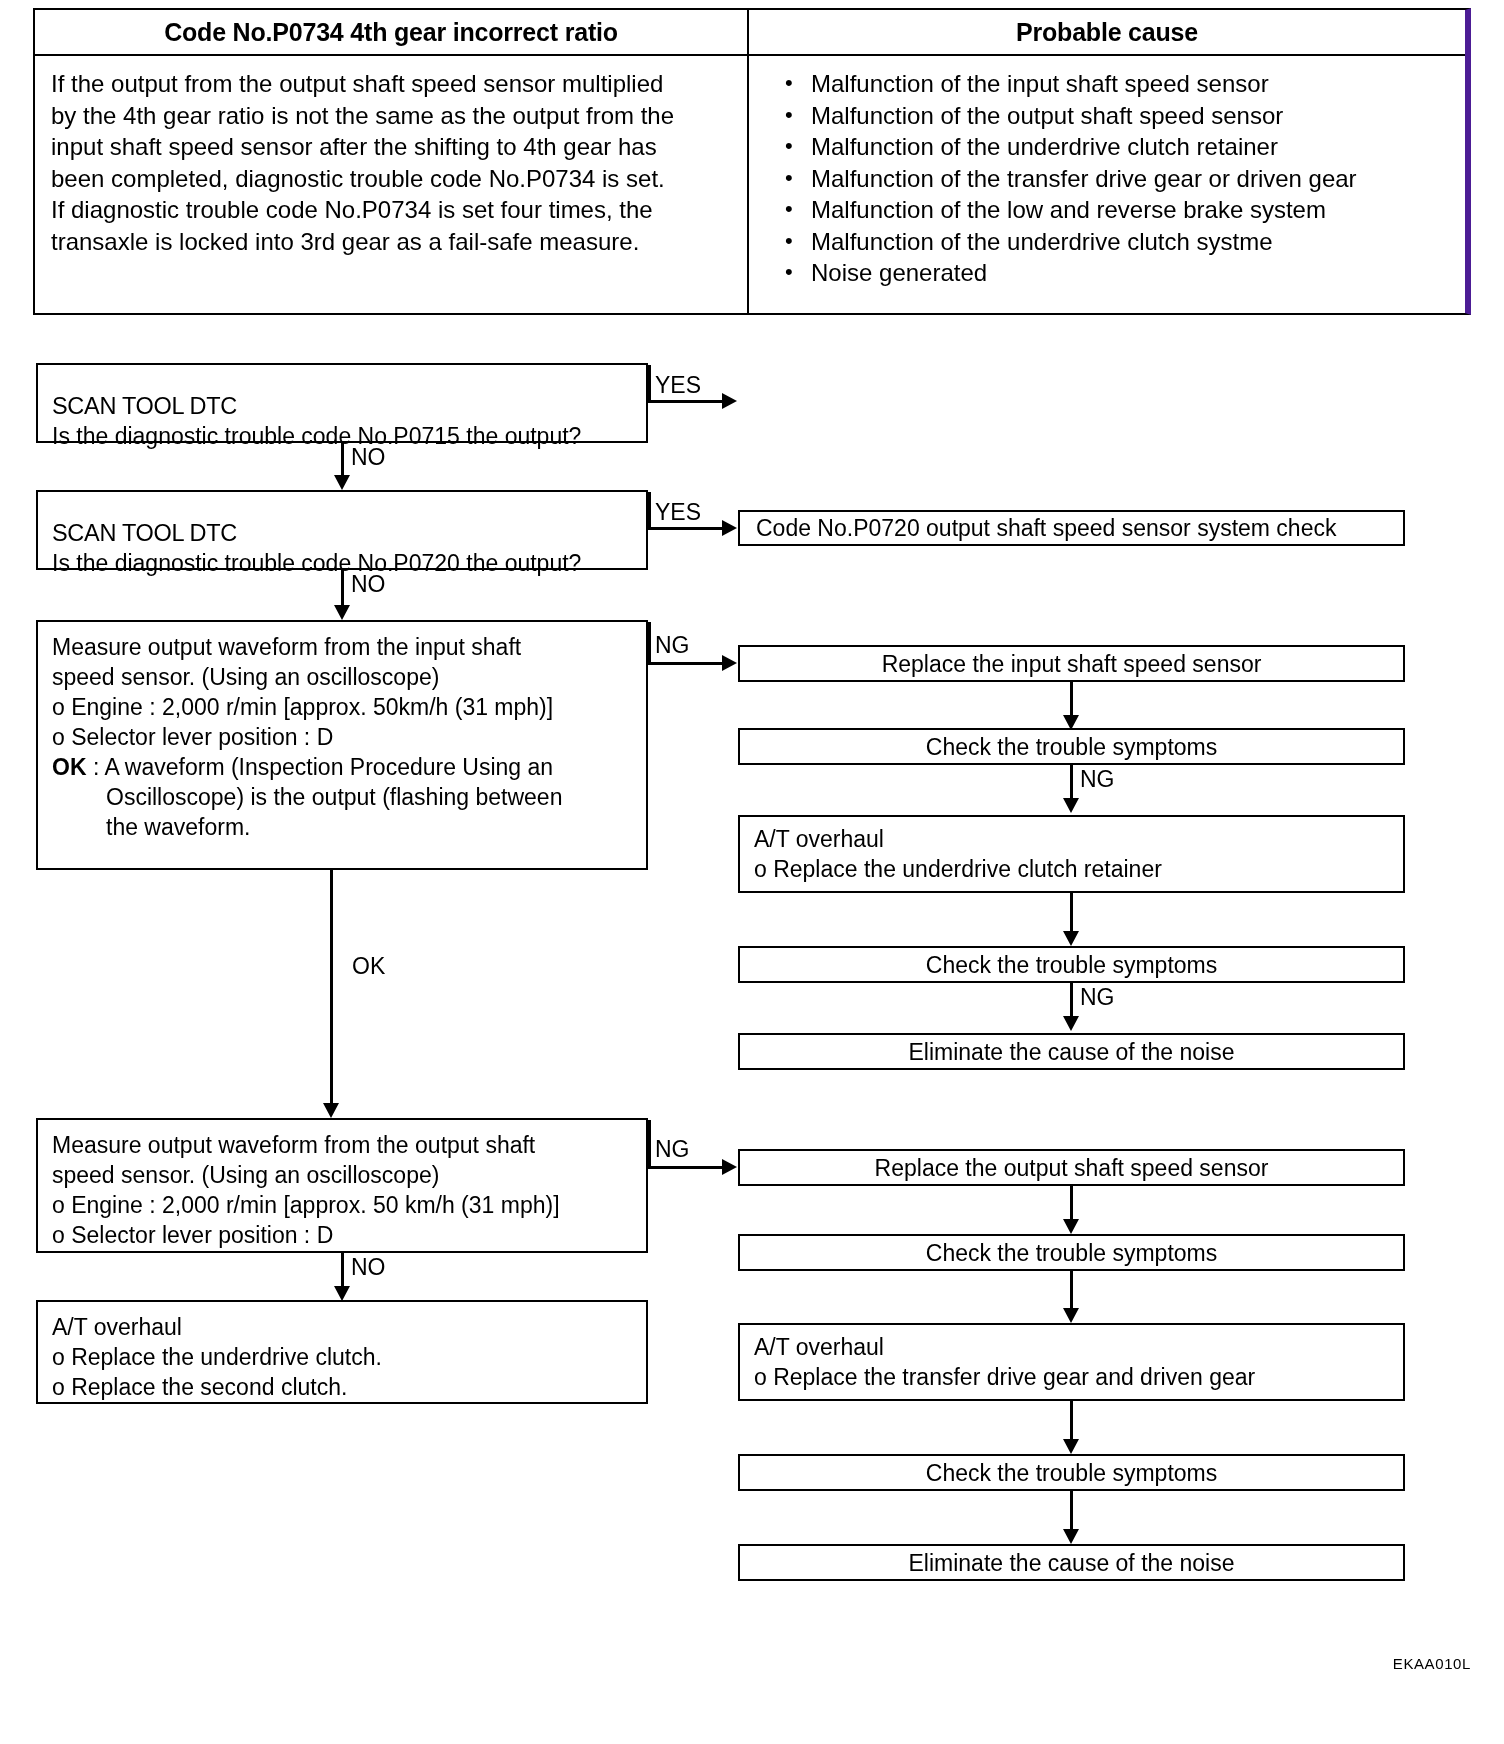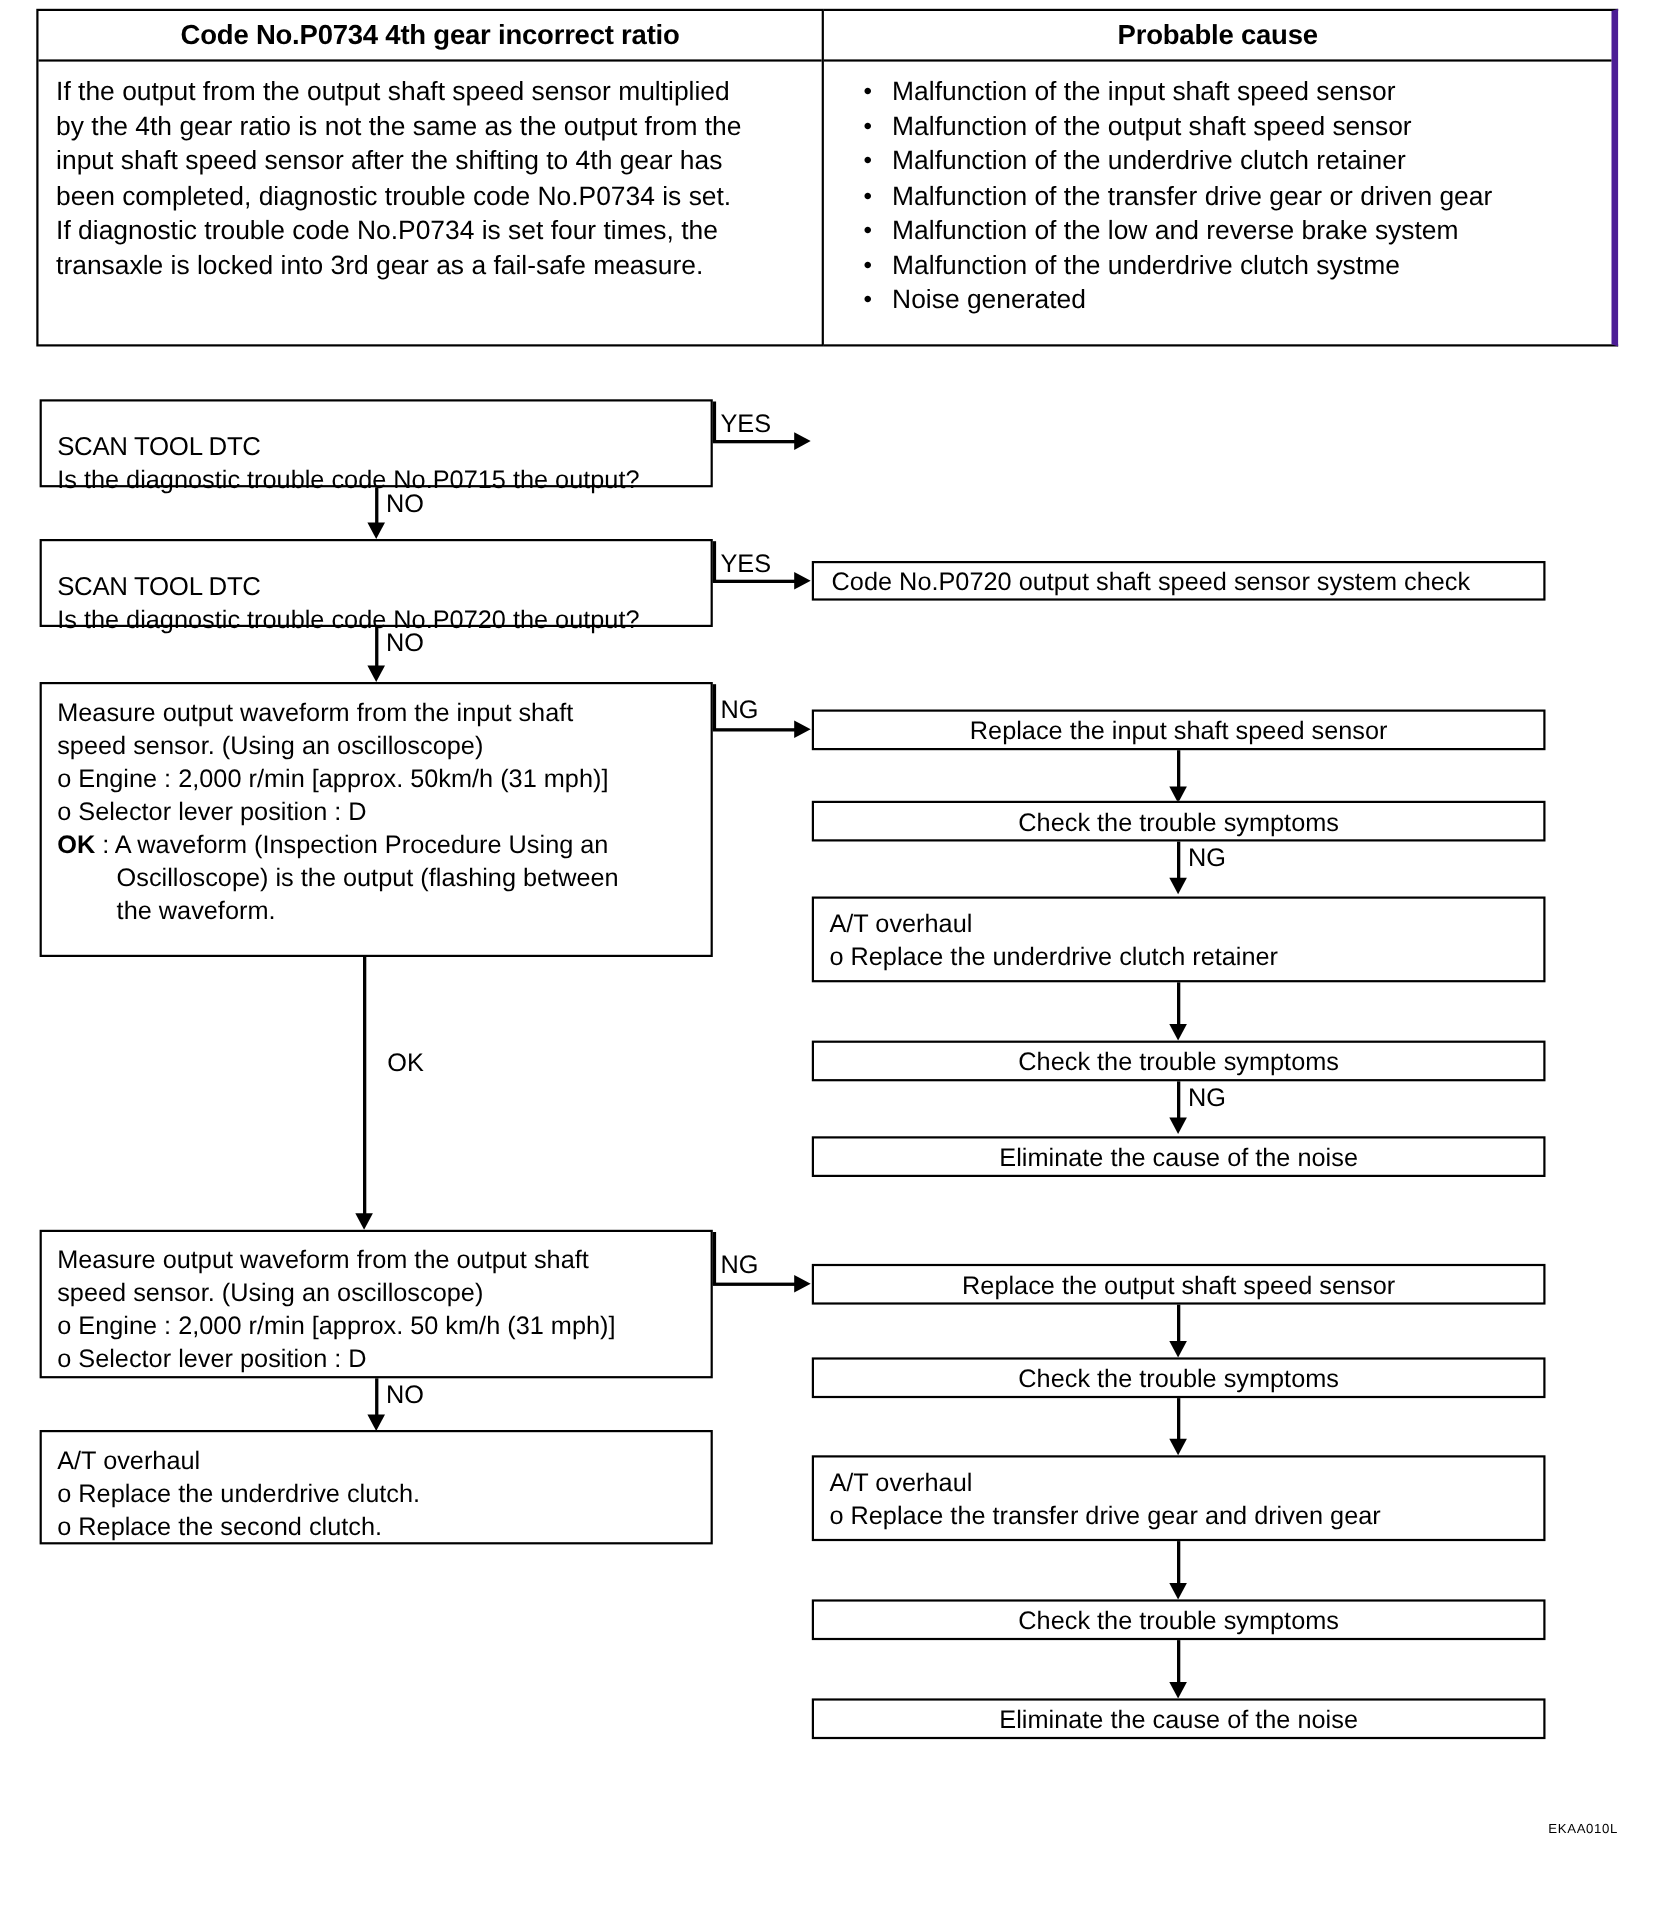--- a/index.html
+++ b/index.html
@@ -157,21 +157,21 @@
     position: absolute;
     font-size: 23px;
     line-height: 26px;
     white-space: nowrap;
   }
 
   .figcode {
     position: absolute;
     right: 33px;
     top: 1655px;
-    font-size: 12px;
+    font-size: 15px;
     letter-spacing: 0.6px;
     color: #000;
   }
 </style>
 </head>
 <body>
 
 <div class="top-table">
   <div class="tt-grid">
     <div class="tt-col-left">

